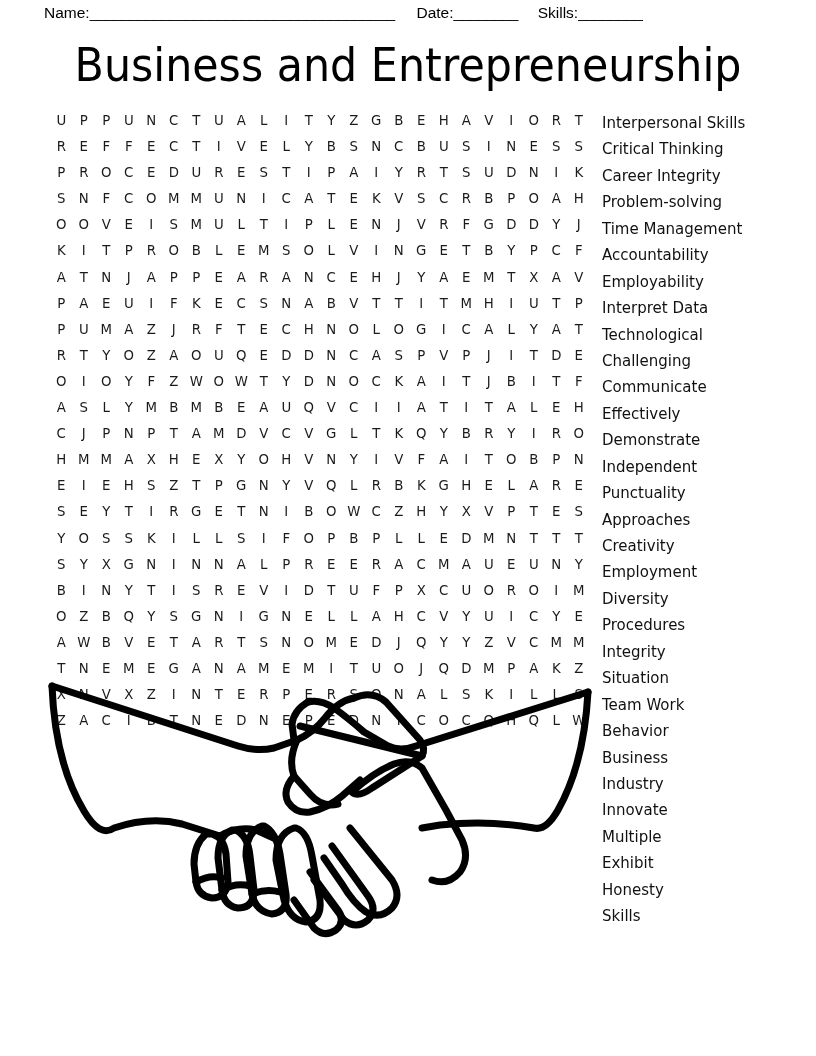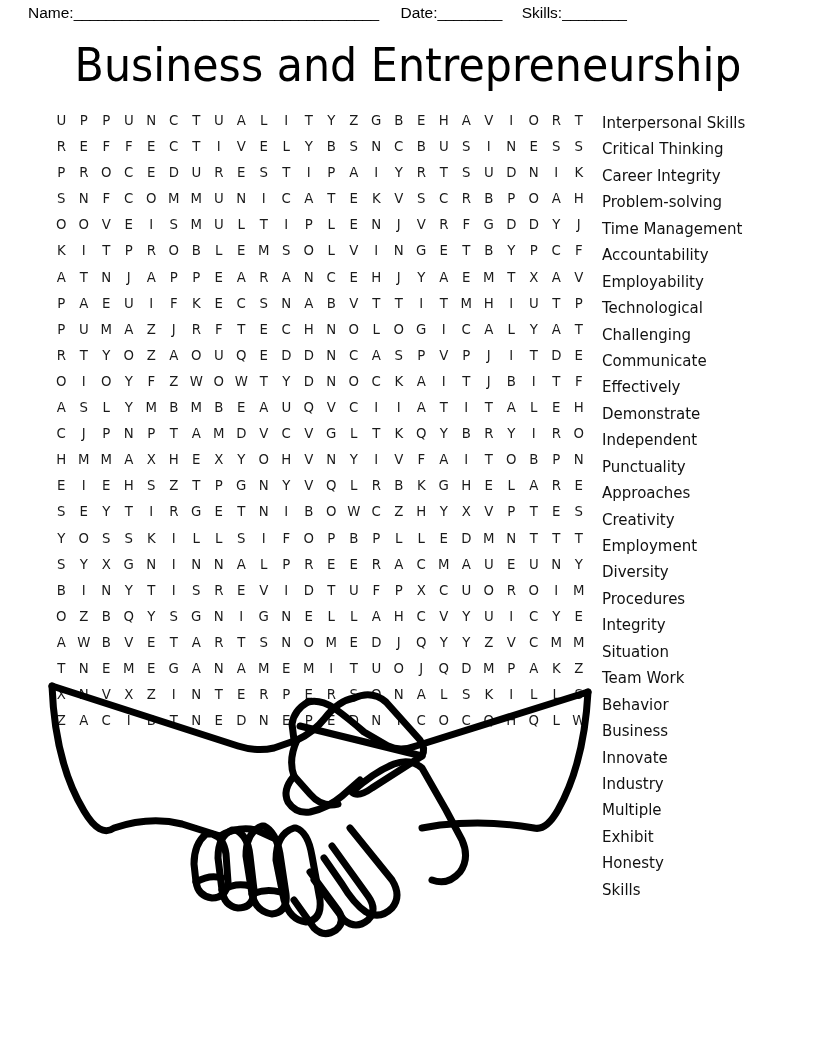--- a/index.html
+++ b/index.html
@@ -34,21 +34,21 @@
   }
   .hdr-field {
     display: inline-block;
     white-space: pre;
   }
   .hdr-label { letter-spacing: 0px; }
   .hdr-blank {
     letter-spacing: -0.6px;
     font-size: 15.5px;
   }
-  .hdr-name   { margin-left: 28px; }
+  .hdr-name   { margin-left: 44px; }
   .hdr-date   { margin-left: 22px; }
   .hdr-period { margin-left: 20px; }
 
   
   .puzzle-title {
     position: absolute;
     top: 36px;
     left: 0;
     width: 816px;
     text-align: center;
@@ -759,39 +759,40 @@
     </div>
 
   <div class="wordlist">
       <div class="word-item">Interpersonal Skills</div>
       <div class="word-item">Critical Thinking</div>
       <div class="word-item">Career Integrity</div>
       <div class="word-item">Problem-solving</div>
       <div class="word-item">Time Management</div>
       <div class="word-item">Accountability</div>
       <div class="word-item">Employability</div>
+      <div class="word-item">Interpret Data</div>
       <div class="word-item">Technological</div>
       <div class="word-item">Challenging</div>
       <div class="word-item">Communicate</div>
       <div class="word-item">Effectively</div>
       <div class="word-item">Demonstrate</div>
       <div class="word-item">Independent</div>
       <div class="word-item">Punctuality</div>
       <div class="word-item">Approaches</div>
       <div class="word-item">Creativity</div>
       <div class="word-item">Employment</div>
       <div class="word-item">Diversity</div>
       <div class="word-item">Procedures</div>
       <div class="word-item">Integrity</div>
       <div class="word-item">Situation</div>
       <div class="word-item">Team Work</div>
       <div class="word-item">Behavior</div>
       <div class="word-item">Business</div>
+      <div class="word-item">Industry</div>
       <div class="word-item">Innovate</div>
-      <div class="word-item">Industry</div>
       <div class="word-item">Multiple</div>
       <div class="word-item">Exhibit</div>
       <div class="word-item">Honesty</div>
       <div class="word-item">Skills</div>
     </div>
 
 </div>
 
 <div class="handshake">
   <svg viewBox="0 0 556 292" xmlns="http://www.w3.org/2000/svg" fill="none" stroke="#000000" stroke-width="7" stroke-linecap="round" stroke-linejoin="round">

